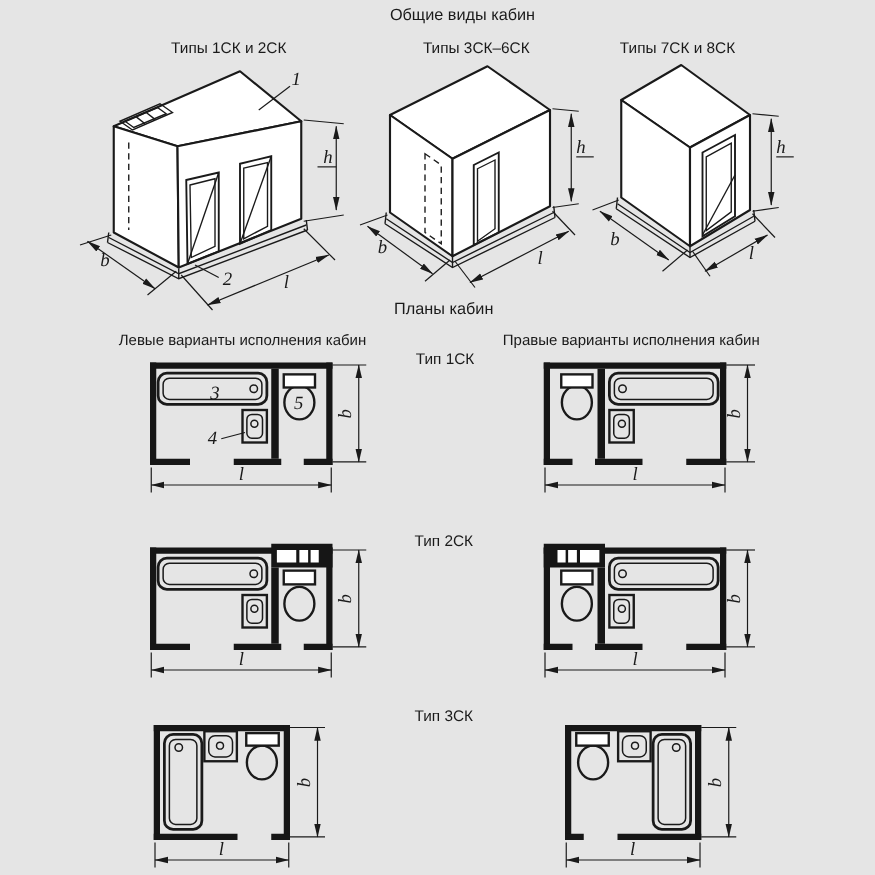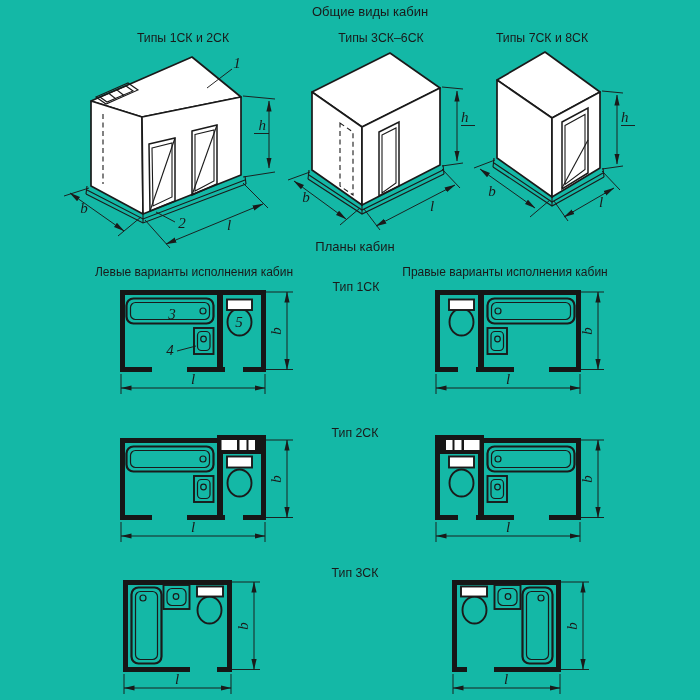--- a/index.html
+++ b/index.html
@@ -1,16 +1,16 @@
 <!DOCTYPE html>
 <html><head>
 <meta charset="utf-8">
 <style>
   html,body{margin:0;padding:0;background:#ffffff;}
-  .page{position:relative;width:700px;height:700px;background:#14b8a6;overflow:hidden;}
+  .page{position:relative;width:700px;height:700px;background:#e5e5e5;overflow:hidden;}
   svg{display:block;}
   text{fill:#1a1a1a;}
   .cap  {font:12.3px "Liberation Sans", sans-serif;}
   .cap13{font:13px "Liberation Sans", sans-serif;}
   .cap12{font:12px "Liberation Sans", sans-serif;}
   .dim  {font:italic 15px "Liberation Serif", serif;}
   .num  {font:italic 15px "Liberation Serif", serif;}
   .face {fill:#ffffff;stroke:#1a1a1a;stroke-width:1.7;stroke-linejoin:round;}
   .tn   {fill:none;stroke:#1a1a1a;stroke-width:1.1;}
   .tn15 {fill:none;stroke:#1a1a1a;stroke-width:1.5;}

